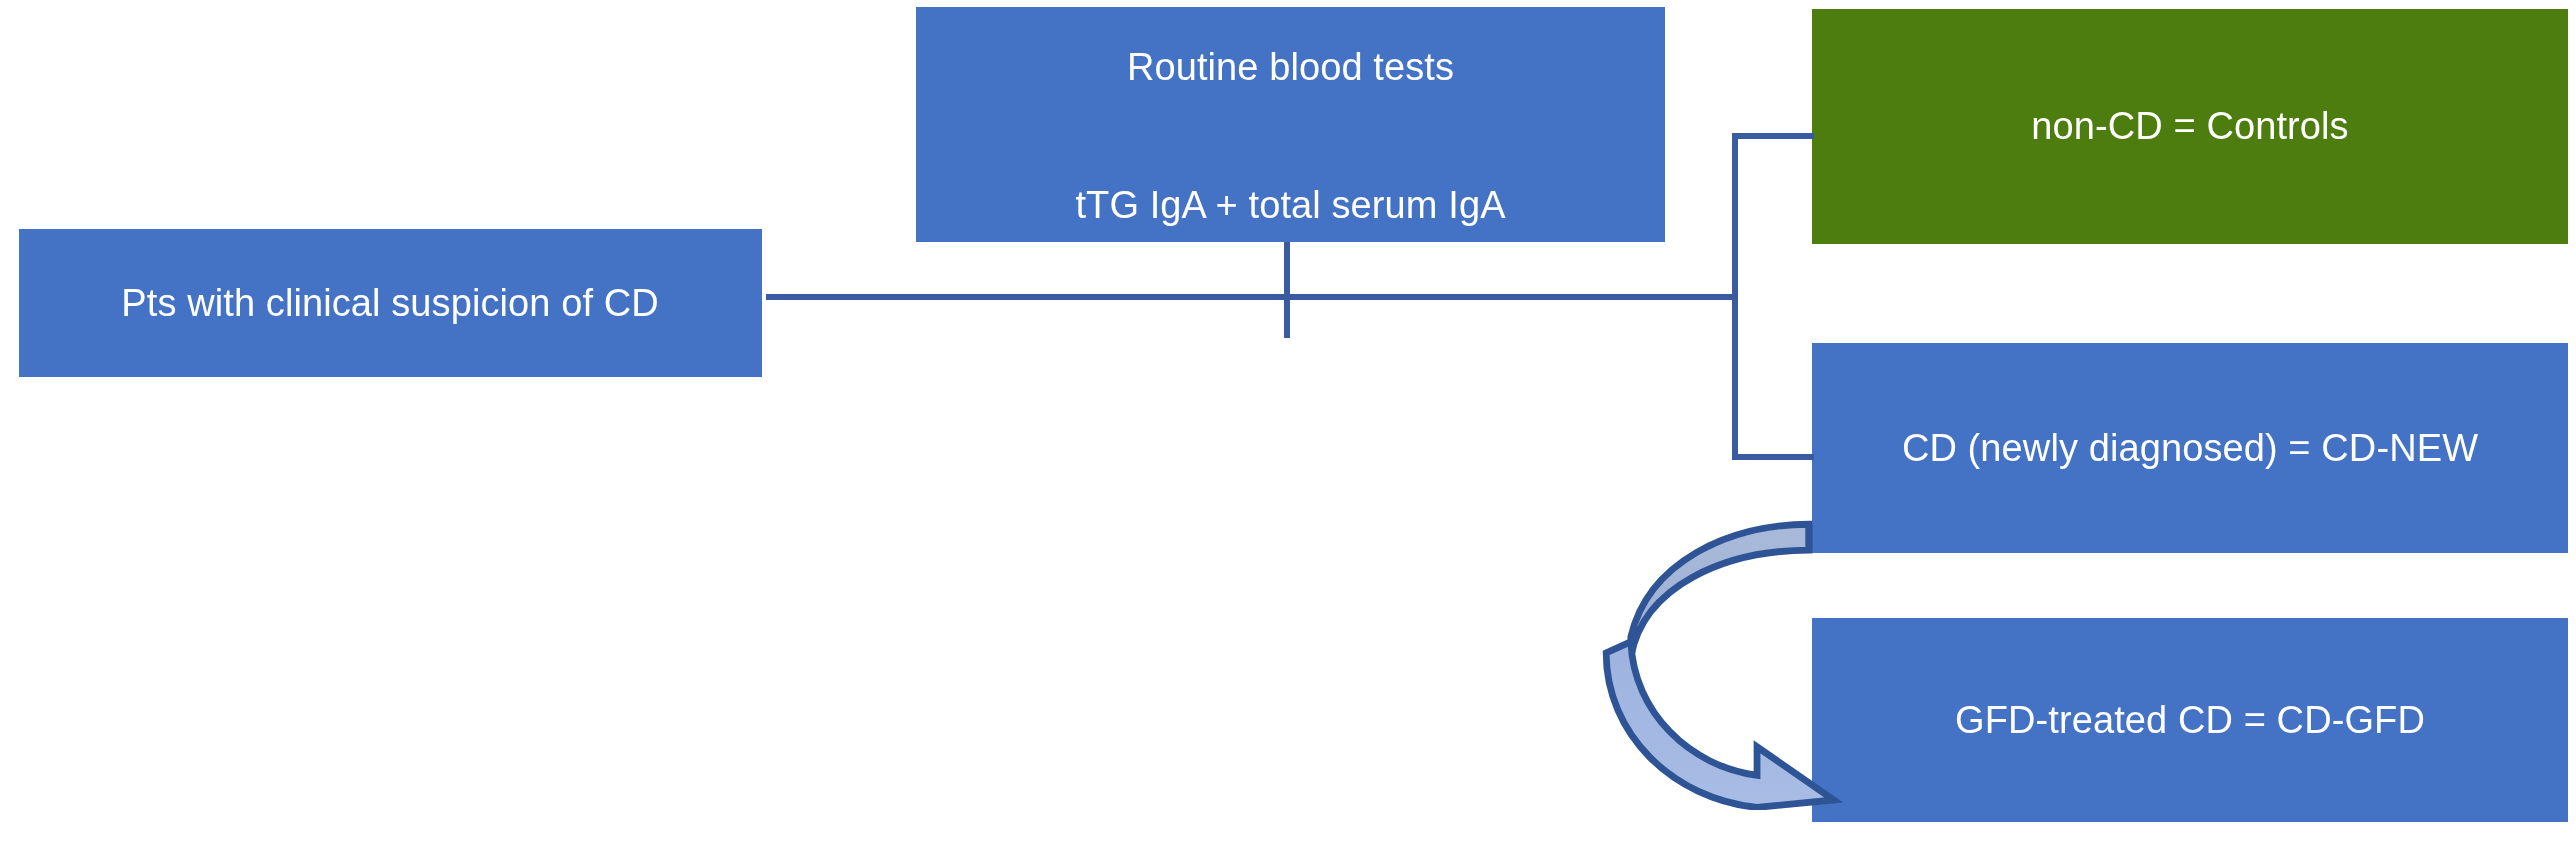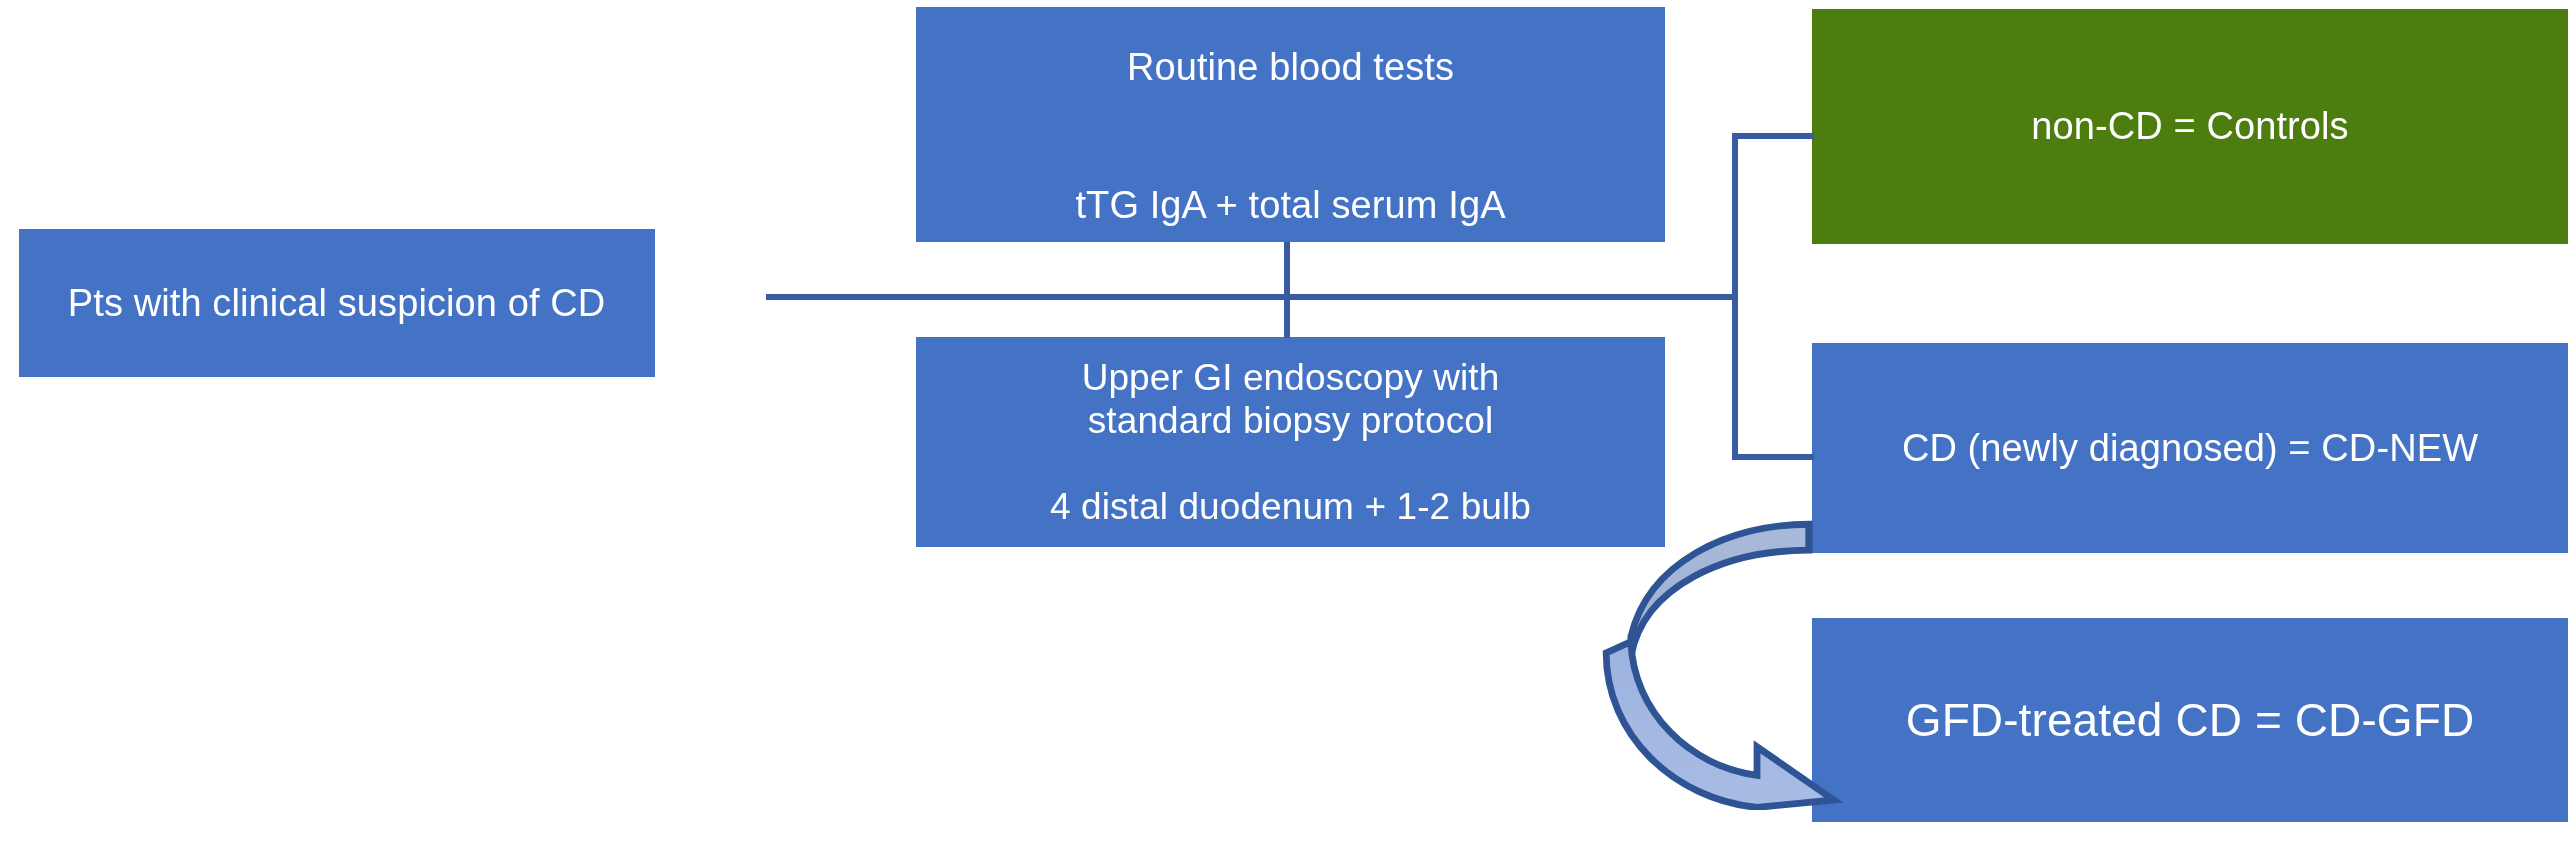--- a/index.html
+++ b/index.html
@@ -35,21 +35,21 @@
   .node .line {
     display: block;
     white-space: nowrap;
   }
   .node .line.wrap {
     white-space: normal;
   }
 
   
   #node-suspicion {
-    left: 18.6px;  top: 229px;  width: 636px; height: 148px;
+    left: 18.6px;  top: 229px;  width: 743px; height: 148px;
     font-size: 38px;
     padding: 0 8.7px;
   }
   #node-bloodtests {
     left: 916px; top: 7.4px;  width: 749px; height: 235px;
     font-size: 38px;
     padding: 0 10px;
     justify-content: space-between;
   }
   #node-bloodtests .line:first-child { margin-top: 38px; }
@@ -71,21 +71,21 @@
   }
   #node-cdnew {
     left: 1812px; top: 343px; width: 756px; height: 210px;
     font-size: 38px;
     padding: 0 11px;
   }
   #node-cdnew .line.wrap { max-width: 711px; }
 
   #node-cdgfd {
     left: 1812px; top: 618px; width: 756px; height: 204px;
-    font-size: 46px;
+    font-size: 38px;
     padding: 0 8.7px;
   }
 
   
   .connector {
     position: absolute;
     background: #3A5BA0;
   }
   .connector.h { height: 5.6px; }
   .connector.v { width: 5.6px; }
@@ -115,27 +115,20 @@
 
   <div class="node" id="node-suspicion" style="background: rgb(68, 114, 196); color: rgb(255, 255, 255);">
     <span class="line">Pts with clinical suspicion of CD</span>
   </div>
 
   <div class="node" id="node-bloodtests" style="background: rgb(68, 114, 196); color: rgb(255, 255, 255);">
     <span class="line">Routine blood tests</span>
     <span class="line">tTG IgA + total serum IgA</span>
   </div>
 
-  <div class="node" id="node-endoscopy" style="background: rgb(68, 114, 196); color: rgb(255, 255, 255);">
-    <div class="grp-top">
-      <span class="line">Upper GI endoscopy with</span>
-      <span class="line">standard biopsy protocol</span>
-    </div>
-    <span class="line bottom">4 distal duodenum + 1-2 bulb</span>
-  </div>
 
   <div class="node" id="node-controls" style="background: #4d7c0f; color: rgb(255, 255, 255); text-align: right;">
     <span class="line">non-CD = Controls</span>
   </div>
 
   <div class="node" id="node-cdnew" style="background: rgb(68, 114, 196); color: rgb(255, 255, 255); text-align: right;">
     <span class="line wrap">CD (newly diagnosed) = CD-NEW</span>
   </div>
 
   <div class="node" id="node-cdgfd" style="background: rgb(68, 114, 196); color: rgb(255, 255, 255);">

